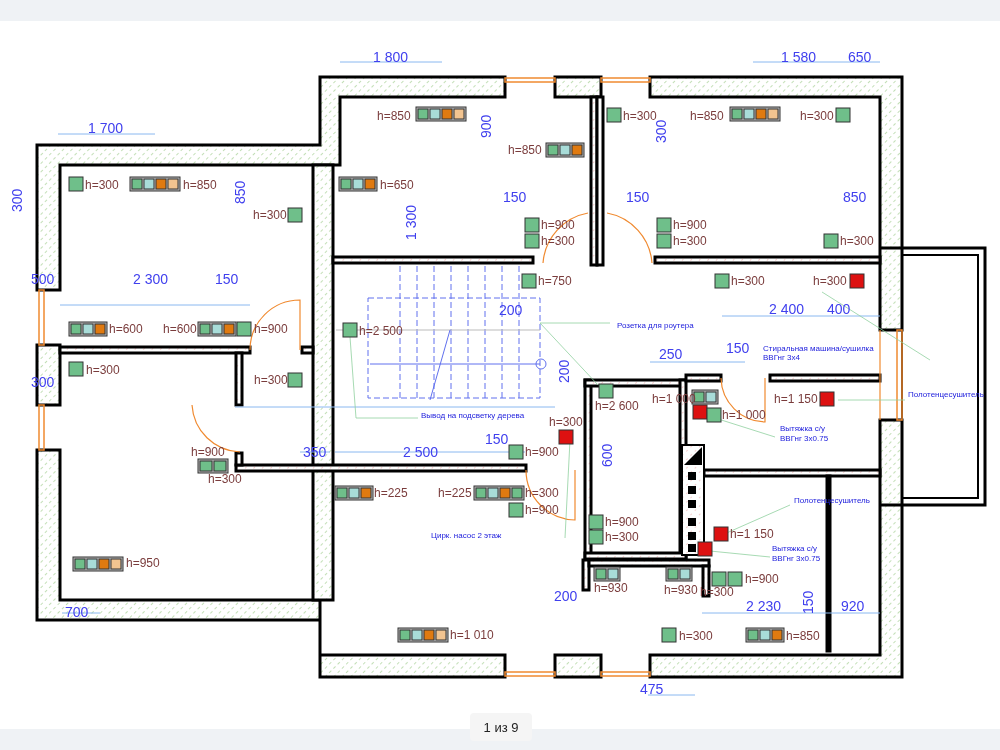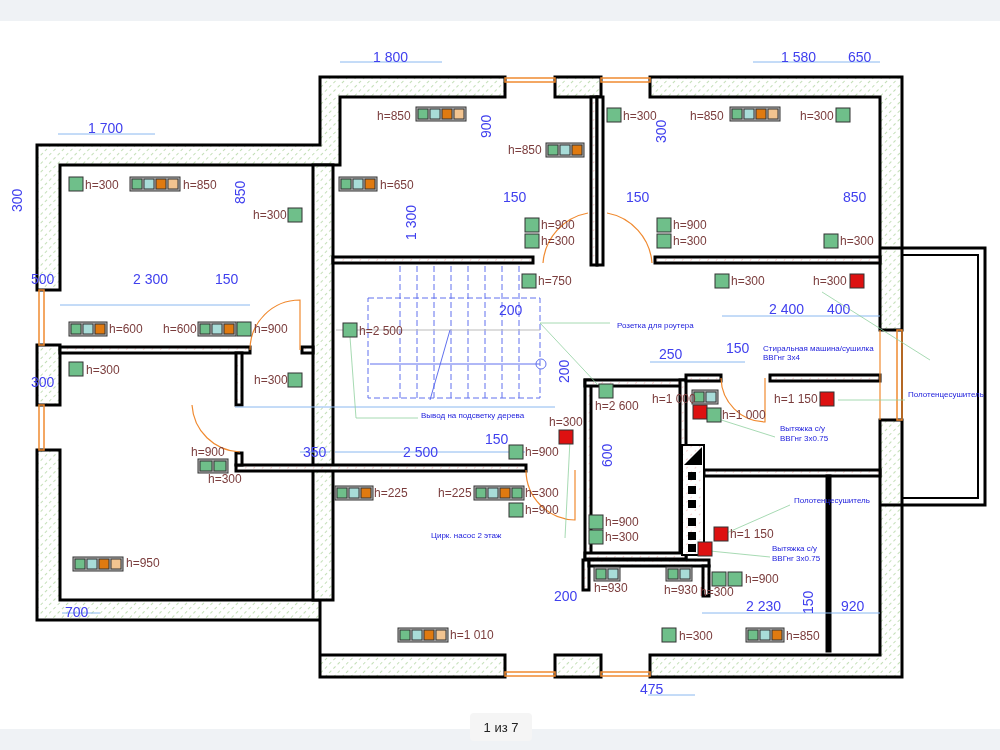--- a/index.html
+++ b/index.html
@@ -361,13 +361,13 @@
     <text class="note" x="780" y="431">Вытяжка с/у</text>
     <text class="note" x="780" y="441">ВВГнг 3х0.75</text>
     <text class="note" x="431" y="538">Цирк. насос 2 этаж</text>
     <text class="note" x="794" y="503">Полотенцесушитель</text>
     <text class="note" x="772" y="551">Вытяжка с/у</text>
     <text class="note" x="772" y="561">ВВГнг 3х0.75</text>
   </g>
 </svg>
 
 <div class="bottombar"></div>
-<div class="pager">1 из 7</div>
+<div class="pager">1 из 9</div>
 
 </body></html>

